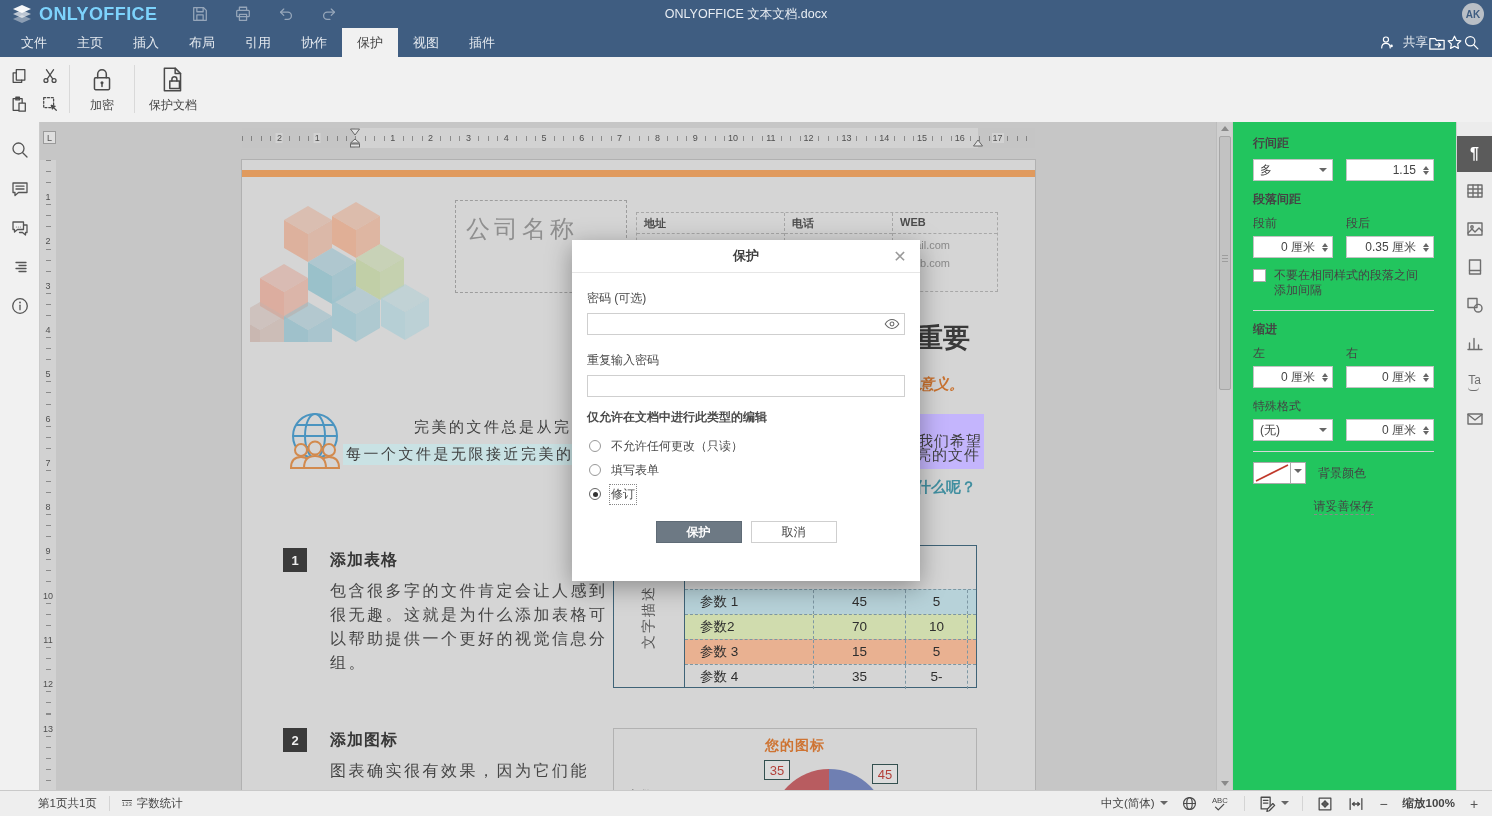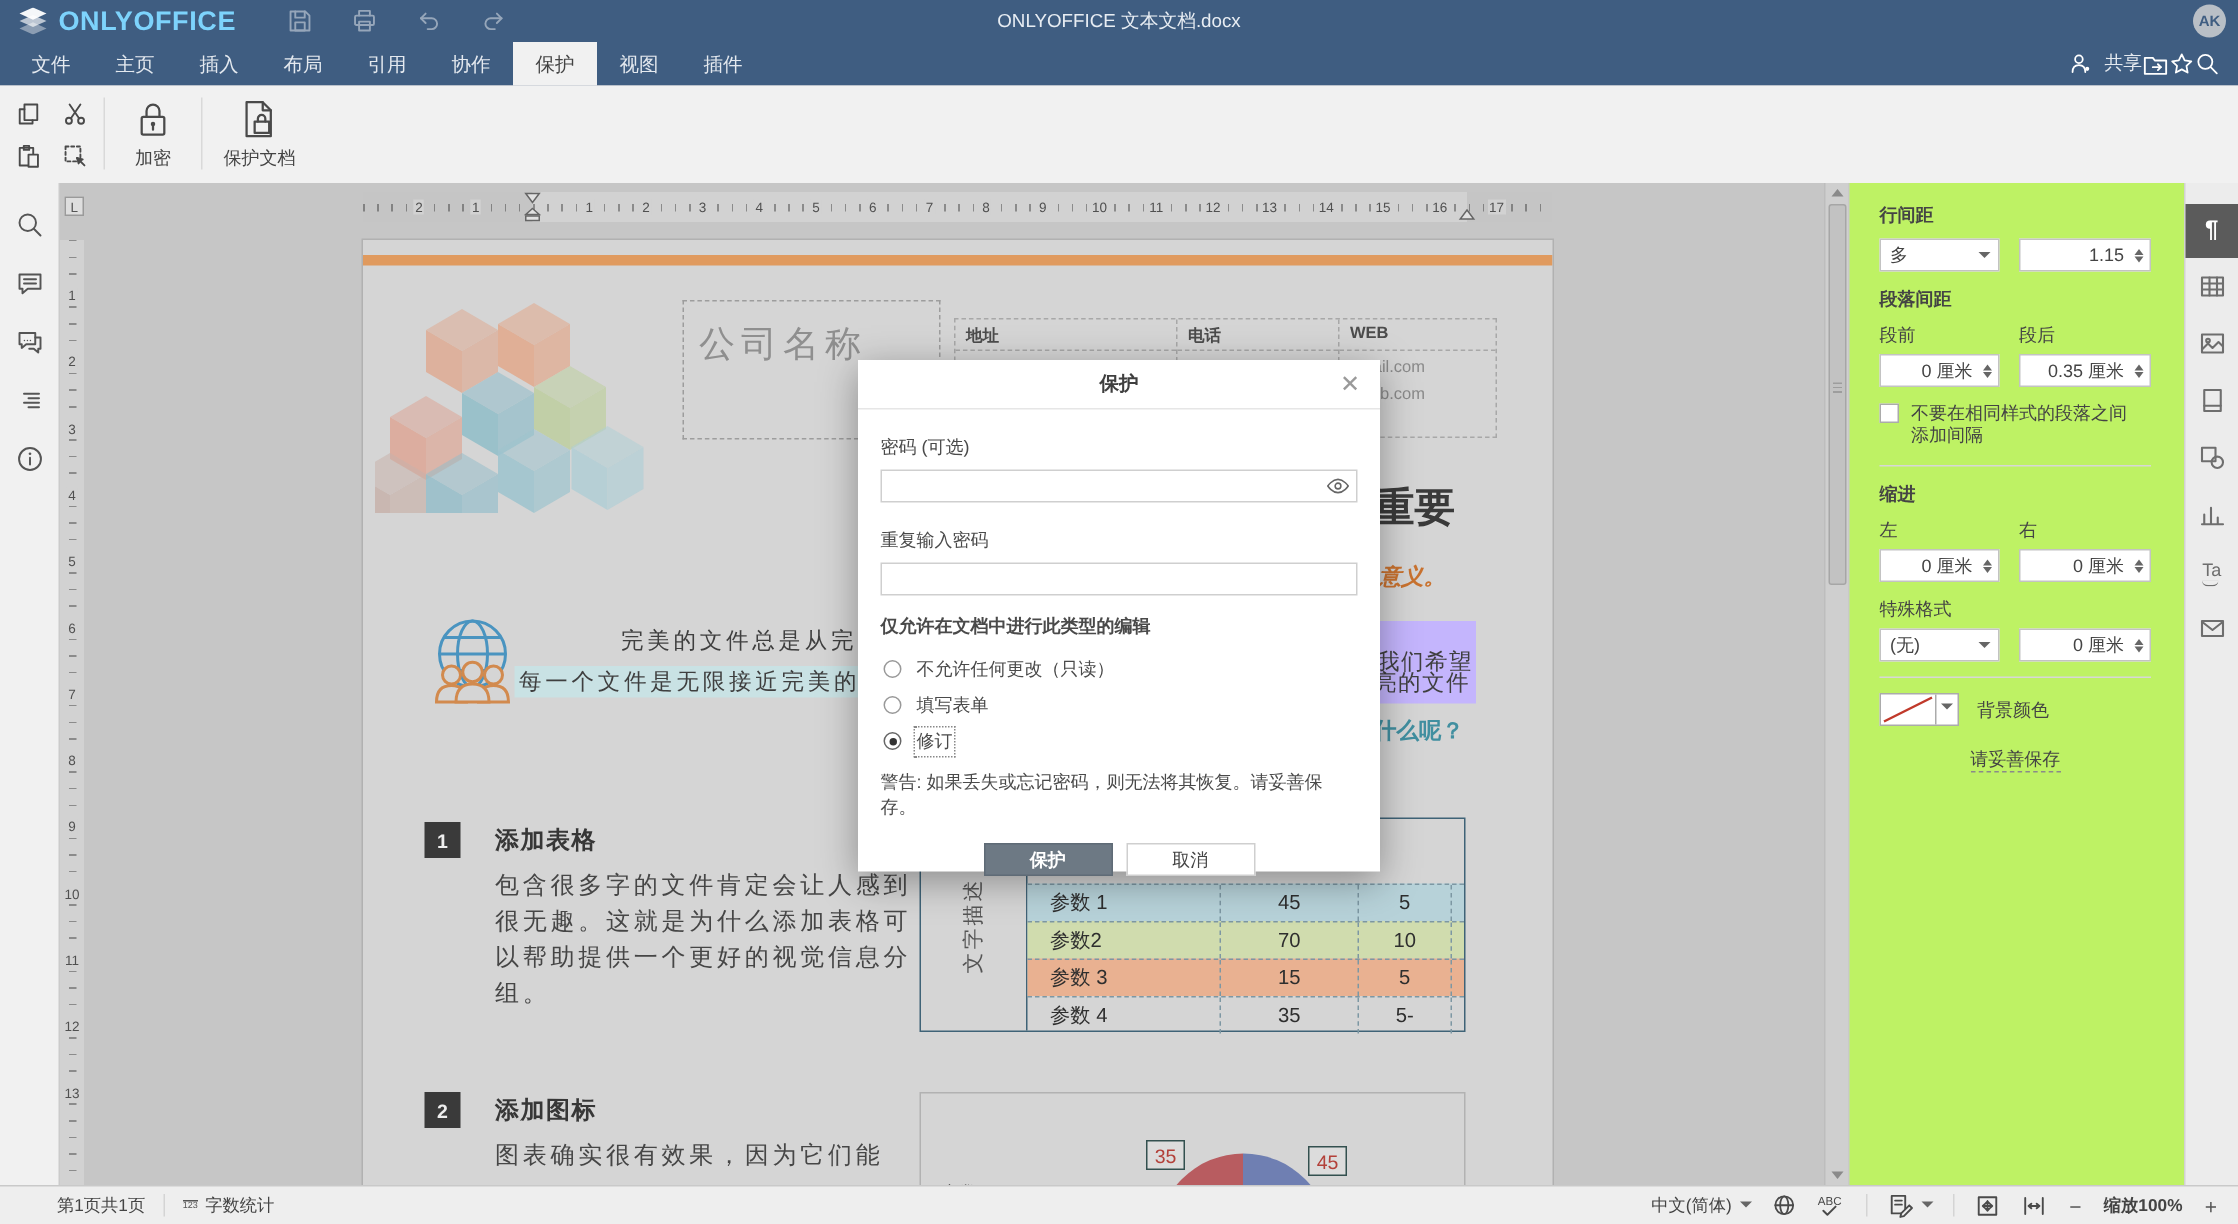--- a/index.html
+++ b/index.html
@@ -103,21 +103,21 @@
   .radio.sel::after{content:"";position:absolute;left:2.5px;top:2.5px;width:5px;height:5px;border-radius:50%;background:#333}
   .radio-label{color:#4a4a4a}
   .radio-label.focus{outline:1px dotted #888;outline-offset:1px}
   .dlg-warning{margin-top:7px;font-size:12px;color:#4a4a4a}
   .dlg-buttons{display:flex;justify-content:center;gap:9px;margin-top:15px}
   .btn{height:22px;min-width:86px;font-size:12px;display:flex;align-items:center;justify-content:center;cursor:pointer}
   .btn.primary{background:#6d7984;color:#fff;font-weight:bold;border:1px solid #5f6b76}
   .btn.normal{background:#fff;color:#444;border:1px solid #cfcfcf}
 
   
-  .rpanel{position:absolute;left:1232px;top:122px;width:224px;bottom:26px;background:#bef264;border-left:1px solid #c9c9c9;padding:13px 22px 0 20px;font-size:12px;color:#444}
+  .rpanel{position:absolute;left:1232px;top:122px;width:224px;bottom:26px;background:#22c55e;border-left:1px solid #c9c9c9;padding:13px 22px 0 20px;font-size:12px;color:#444}
   .ph{font-weight:bold;margin-bottom:7px}
   .prow{display:flex;justify-content:space-between;margin-bottom:10px}
   .plabels{display:flex;justify-content:space-between;margin-bottom:4px}
   .plabels span:first-child{width:80px}
   .plabels span:last-child{width:88px}
   .drop{width:80px;height:22px;background:#fff;border:1px solid #c3c3c3;display:flex;align-items:center;padding:0 6px;position:relative}
   .drop .chev{position:absolute;right:5px}
   .spin{width:88px;height:22px;background:#fff;border:1px solid #c3c3c3;display:flex;align-items:center;justify-content:flex-end;padding-right:17px;position:relative}
   .spin .arrows{position:absolute;right:4px;top:3px;display:flex;flex-direction:column;gap:2px}
   .chev{width:0;height:0;border:4px solid transparent;border-top:4px solid #666;margin-top:4px}
@@ -492,20 +492,21 @@
           <div class="trow" style="background: transparent;">
             <div class="tname">参数 4</div>
             <div class="tv1">35</div>
             <div class="tv2">5-</div>
             <div class="tedge"></div>
           </div>
         </div>
     </div>
 
     <div class="chart-box">
+      <div class="chart-title">您的图标</div>
       <div class="pie"></div>
       <div class="pie-label" style="left:150px;top:31px">35</div>
       <div class="pie-label" style="left:258px;top:35px">45</div>
       <div class="legend-sliver">参数 1</div>
     </div>
   </div>
 
   <div class="v-scroll">
     <div class="vs-arrow" style="top:0">
         <div class="tri-up"></div>
@@ -545,21 +546,20 @@
         </div>
         <div class="radio-row">
           <span class="radio"></span>
           <span class="radio-label">填写表单</span>
         </div>
         <div class="radio-row">
           <span class="radio sel"></span>
           <span class="radio-label focus">修订</span>
         </div>
       </div>
-    <div class="dlg-warning">警告: 如果丢失或忘记密码，则无法将其恢复。请妥善保存。</div>
     <div class="dlg-buttons">
       <div class="btn primary">保护</div>
       <div class="btn normal">取消</div>
     </div>
   </div>
 </div>
 
 <div class="rpanel">
   <div class="ph">行间距</div>
   <div class="prow">

